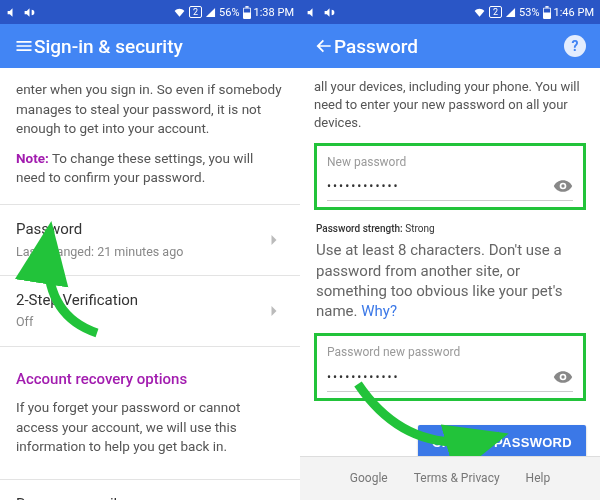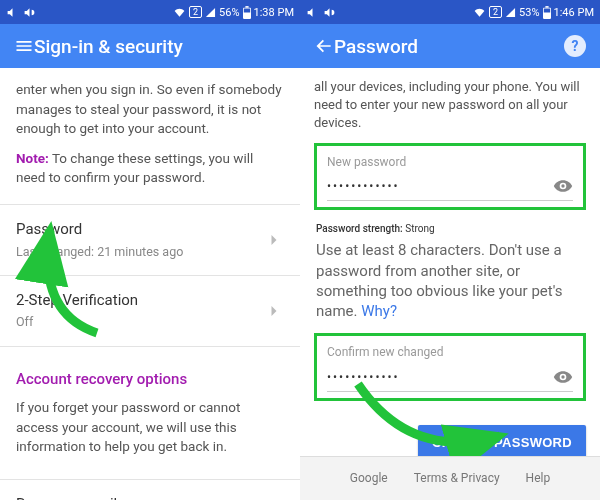--- a/index.html
+++ b/index.html
@@ -189,21 +189,21 @@
               <path d="M12 5C7 5 2.7 8 1 12c1.7 4 6 7 11 7s9.3-3 11-7c-1.7-4-6-7-11-7zm0 11a4 4 0 110-8 4 4 0 010 8zm0-6a2 2 0 100 4 2 2 0 000-4z"></path>
             </svg>
           </span>
       </div>
     </div>
 
     <div class="strength"><span class="strength-label">Password strength:</span><span> Strong</span></div>
     <div class="advice"><span>Use at least 8 characters. Don't use a password from another site, or something too obvious like your pet's name. </span><span class="link">Why?</span></div>
 
     <div class="field-box" style="margin-top:12px">
-      <div class="field-label">Confirm new changed</div>
+      <div class="field-label">Password new password</div>
       <div class="field-line">
         <span class="dots">••••••••••••</span>
         <span class="eye icon">
             <svg width="20" height="20" viewBox="0 0 24 24" fill="#888">
               <path d="M12 5C7 5 2.7 8 1 12c1.7 4 6 7 11 7s9.3-3 11-7c-1.7-4-6-7-11-7zm0 11a4 4 0 110-8 4 4 0 010 8zm0-6a2 2 0 100 4 2 2 0 000-4z"></path>
             </svg>
           </span>
       </div>
     </div>
 

